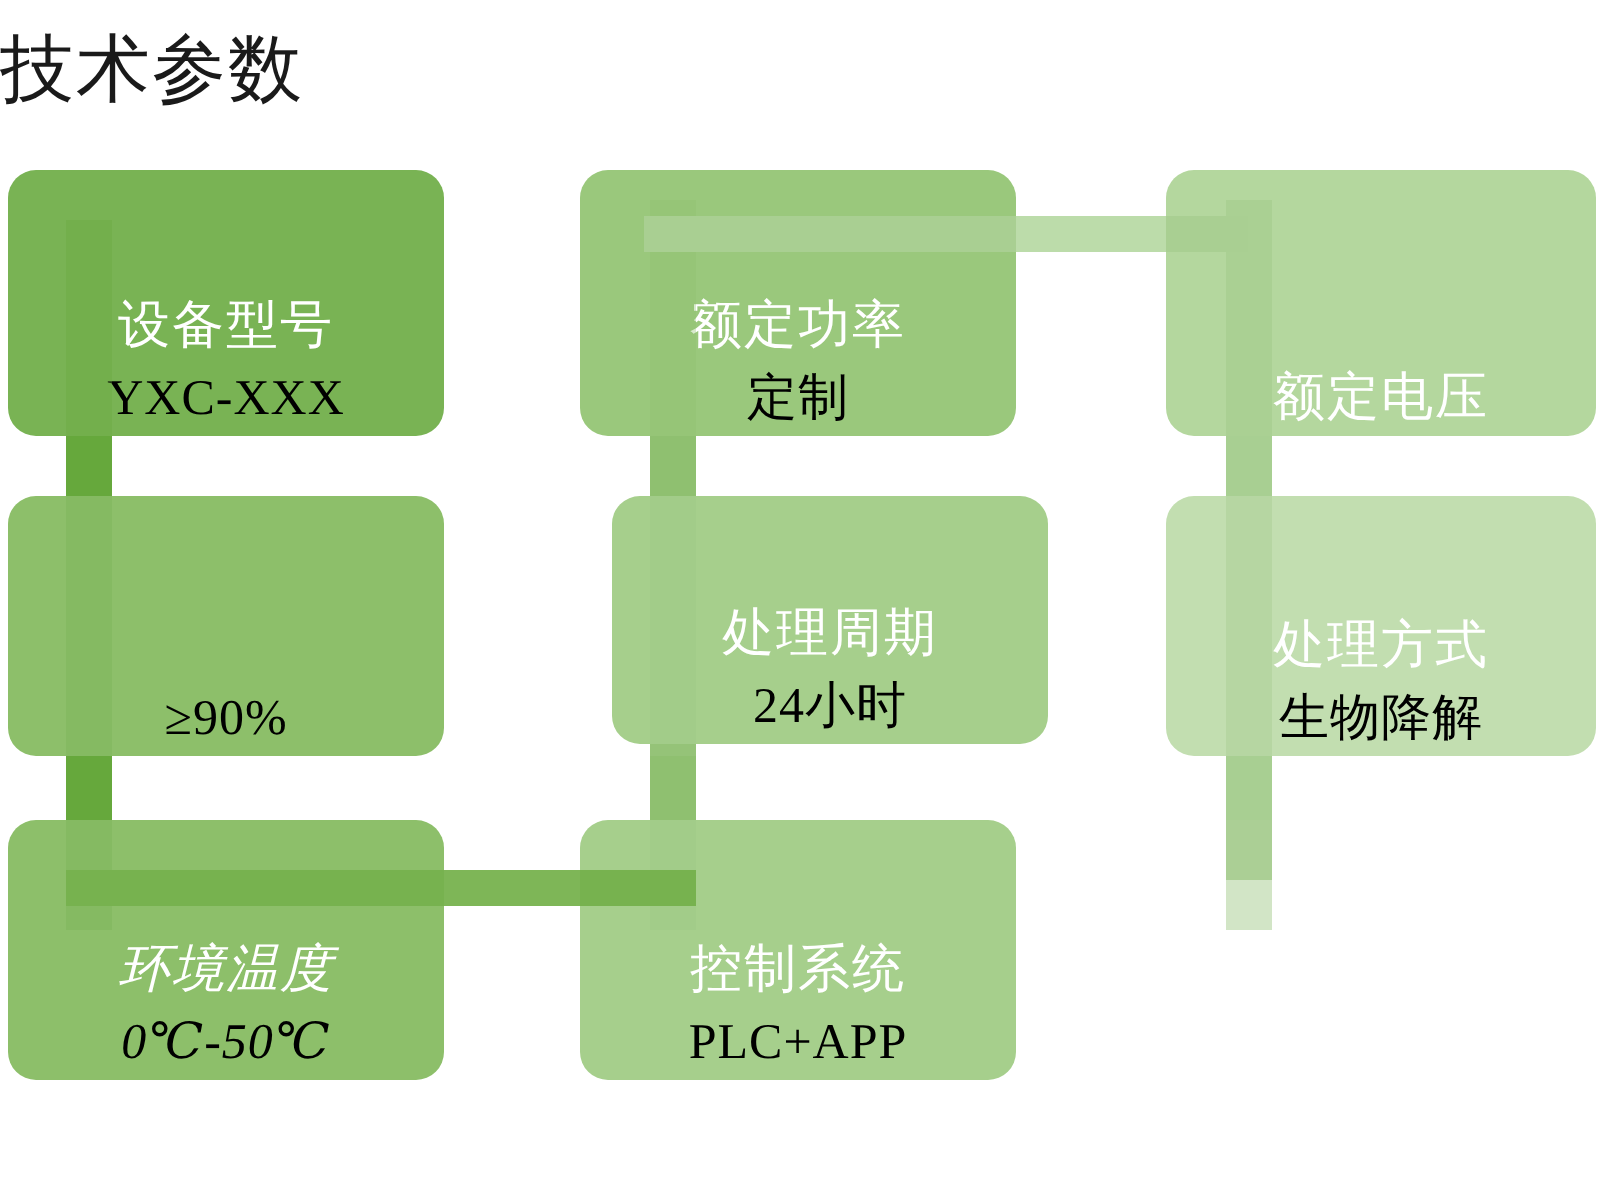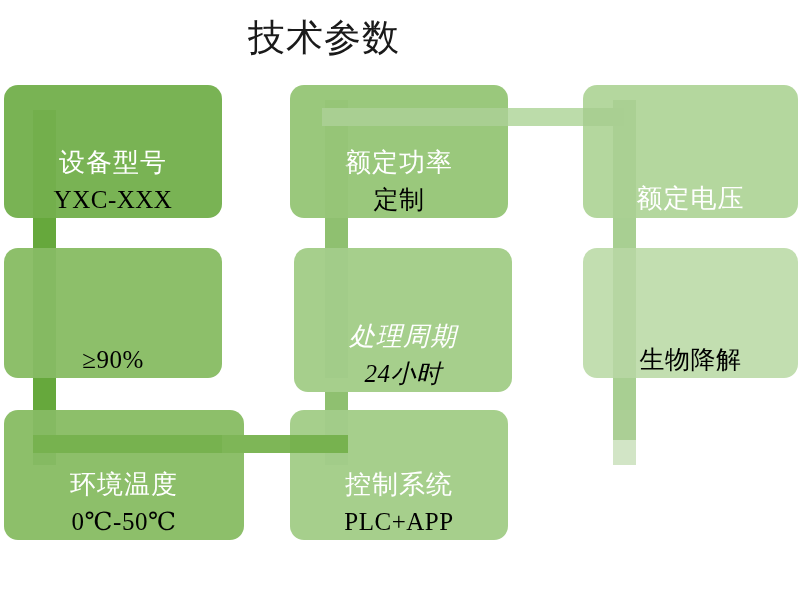--- a/index.html
+++ b/index.html
@@ -7,26 +7,25 @@
     width:800px; height:600px;
     background:#ffffff;
     font-family:"Liberation Serif","DejaVu Serif",serif;
     overflow:hidden;
   }
   #stage { position:relative; width:800px; height:600px; }
 
   .title {
     position:absolute;
     left:0; top:14px; width:648px;
-    text-align:center;
     font-size:37px;
     line-height:48px;
     color:#1a1a1a;
     letter-spacing:1px;
-    font-family:Liberation Serif, serif;
+    font-family:Liberation Mono, monospace;
   }
 
   
   .conn { position:absolute; }
 
   
   .box {
     position:absolute;
     border-radius:14px;
     display:flex;
@@ -97,32 +96,33 @@
   <div class="conn s5" style="left:613px; top:100px; width:23px; height:118px; opacity:0.45;"></div>
 
   <div class="conn" style="left:322px; top:108px; width:302px; height:18px; background:#a9cf92;"></div>
   <div class="conn" style="left:508px; top:108px; width:75px; height:18px; background:#bcdcaa;"></div>
 
   <div class="box t2" style="left:4px; top:248px; width:218px; height:130px;">
     <span class="val">≥90%</span>
   </div>
   <div class="conn s2" style="left:33px; top:248px; width:23px; height:130px; opacity:0.30;"></div>
 
-  <div class="box t4" style="left:294px; top:248px; width:218px; height:144px;font-style:italic;">
+  <div class="box t4" style="left:306px; top:248px; width:218px; height:124px;">
     <span class="lbl">处理周期</span>
     <span class="val">24小时</span>
   </div>
   <div class="conn s5" style="left:325px; top:248px; width:23px; height:130px; opacity:0.40;"></div>
 
   <div class="box t6" style="left:583px; top:248px; width:215px; height:130px;">
+    <span class="lbl">处理方式</span>
     <span class="val">生物降解</span>
   </div>
   <div class="conn s6" style="left:613px; top:248px; width:23px; height:130px; opacity:0.55;"></div>
 
-  <div class="box t2" style="left:4px; top:410px; width:240px; height:130px;">
+  <div class="box t2" style="left:4px; top:410px; width:218px; height:130px;font-style:italic;">
     <span class="lbl">环境温度</span>
     <span class="val">0℃-50℃</span>
   </div>
   <div class="conn s2" style="left:33px; top:410px; width:23px; height:55px; opacity:0.30;"></div>
 
   <div class="box t4" style="left:290px; top:410px; width:218px; height:130px;">
     <span class="lbl">控制系统</span>
     <span class="val">PLC+APP</span>
   </div>
   <div class="conn s5" style="left:325px; top:410px; width:23px; height:55px; opacity:0.40;"></div>

